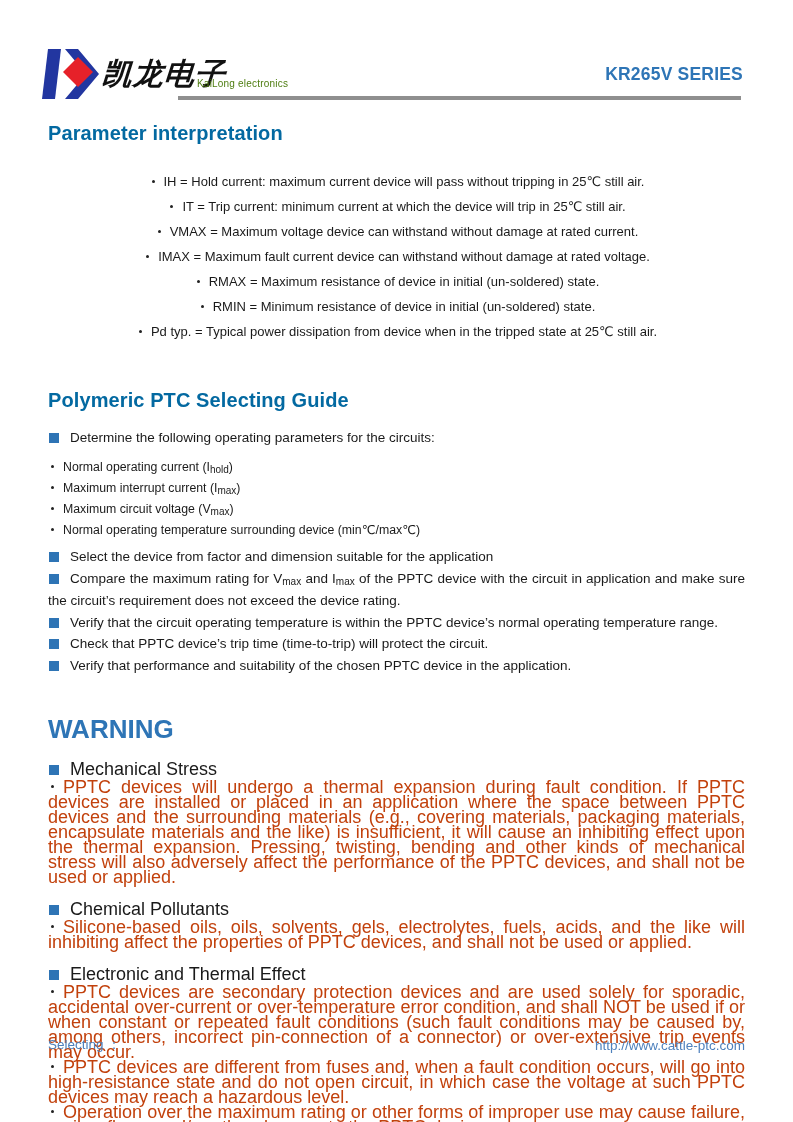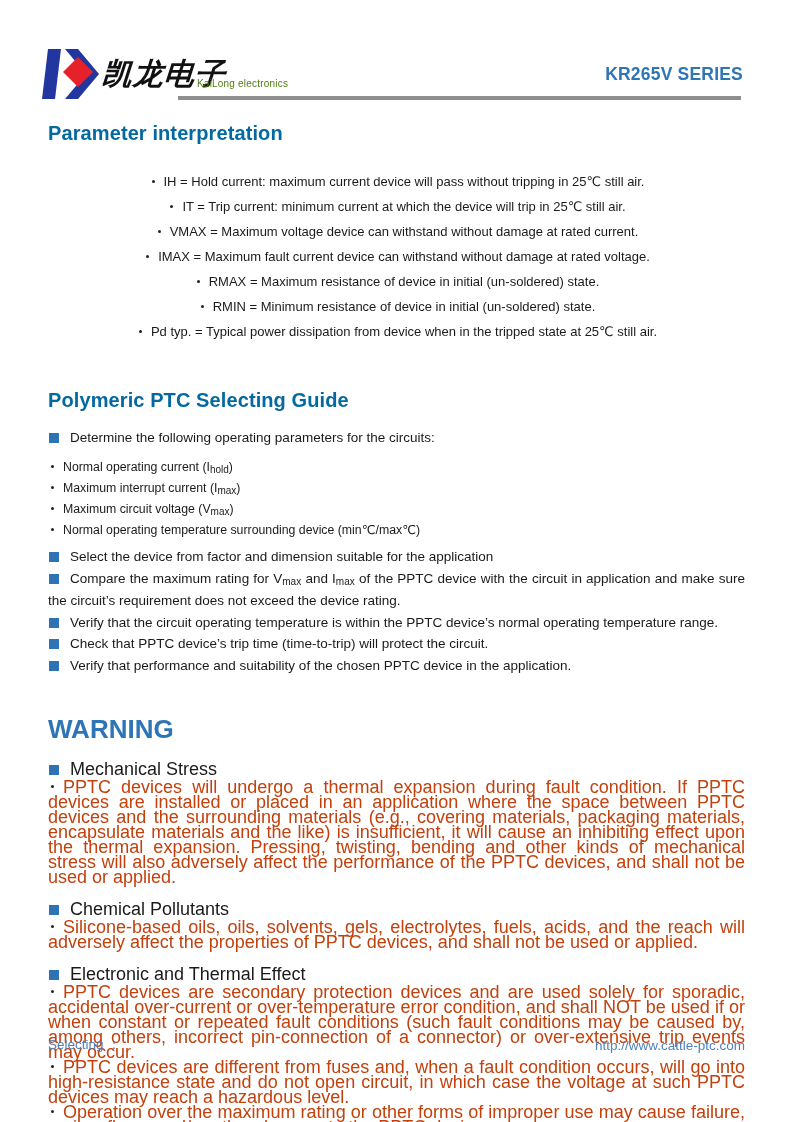--- a/index.html
+++ b/index.html
@@ -126,21 +126,21 @@
       <p><span class="sq"></span><span>Check that PPTC device’s trip time (time-to-trip) will protect the circuit.</span></p>
       <p><span class="sq"></span><span>Verify that performance and suitability of the chosen PPTC device in the application.</span></p>
     </div>
 
     <div class="warning-title">WARNING</div>
 
     <p class="warn-sec-head"><span class="sq"></span><span>Mechanical Stress</span></p>
     <p class="warn-p"><span class="dot"></span><span>PPTC devices will undergo a thermal expansion during fault condition. If PPTC devices are installed or placed in an application where the space between PPTC devices and the surrounding materials (e.g., covering materials, packaging materials, encapsulate materials and the like) is insufficient, it will cause an inhibiting effect upon the thermal expansion. Pressing, twisting, bending and other kinds of mechanical stress will also adversely affect the performance of the PPTC devices, and shall not be used or applied.</span></p>
 
     <p class="warn-sec-head"><span class="sq"></span><span>Chemical Pollutants</span></p>
-    <p class="warn-p"><span class="dot"></span><span>Silicone-based oils, oils, solvents, gels, electrolytes, fuels, acids, and the reach will adversely affect the properties of PPTC devices, and shall not be used or applied.</span></p>
+    <p class="warn-p"><span class="dot"></span><span>Silicone-based oils, oils, solvents, gels, electrolytes, fuels, acids, and the like will inhibiting affect the properties of PPTC devices, and shall not be used or applied.</span></p>
 
     <p class="warn-sec-head"><span class="sq"></span><span>Electronic and Thermal Effect</span></p>
     <p class="warn-p"><span class="dot"></span><span>PPTC devices are secondary protection devices and are used solely for sporadic, accidental over-current or over-temperature error condition, and shall NOT be used if or when constant or repeated fault conditions (such fault conditions may be caused by, among others, incorrect pin-connection of a connector) or over-extensive trip events may occur.</span></p>
     <p class="warn-p"><span class="dot"></span><span>PPTC devices are different from fuses and, when a fault condition occurs, will go into high-resistance state and do not open circuit, in which case the voltage at such PPTC devices may reach a hazardous level.</span></p>
     <p class="warn-p"><span class="dot"></span><span>Operation over the maximum rating or other forms of improper use may cause failure, arcing, flame and/or other damage to the PPTC devices.</span></p>
 
   </div>
 
   <div class="footer">
     <span>Selecting ：</span>

